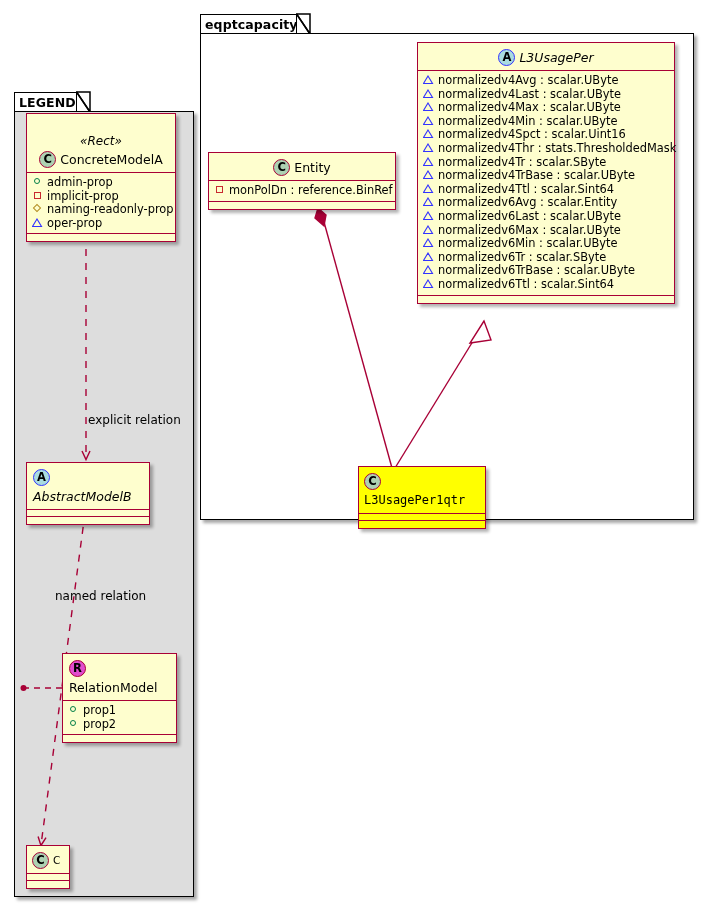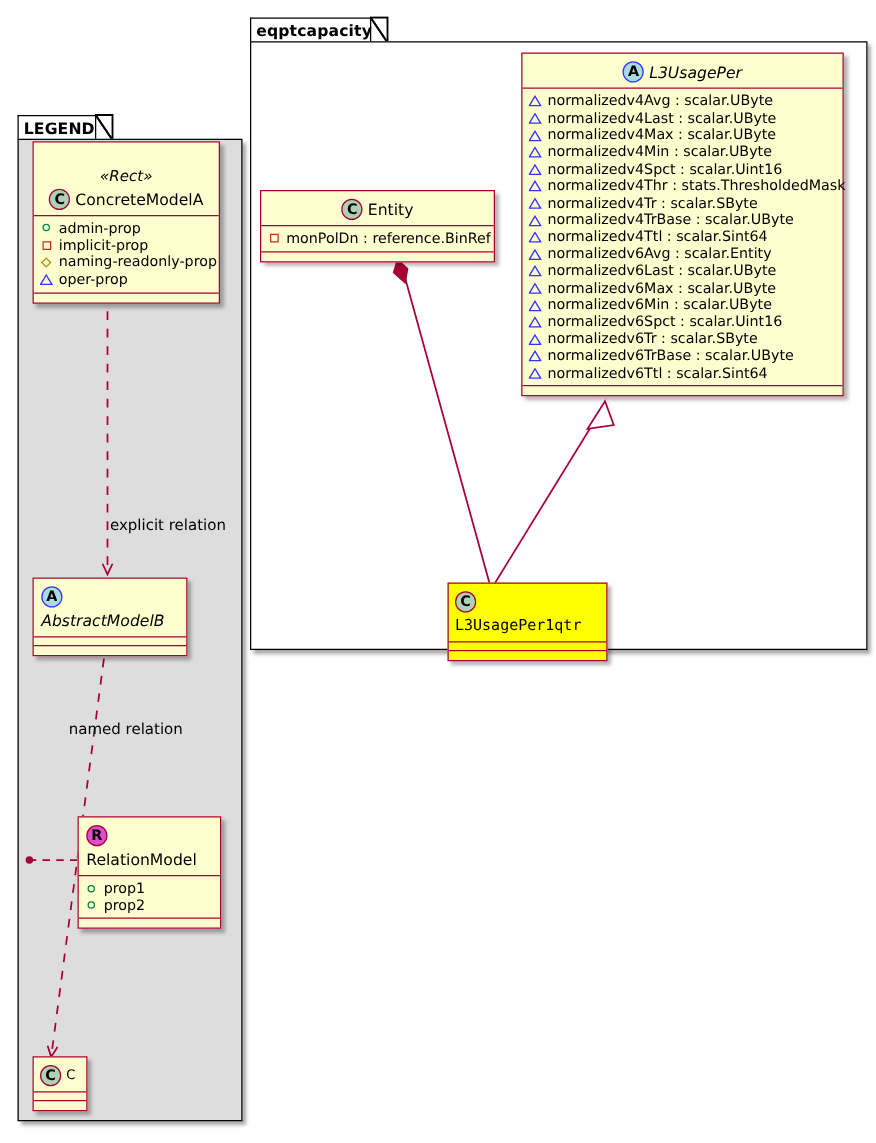--- a/index.html
+++ b/index.html
@@ -27,21 +27,21 @@
   .cls-stereo{font-size:12px;font-style:italic;color:#000;display:block;
               line-height:15px;padding-top:2px;margin-top:14px;}
   .cls-title{font-size:12.5px;color:#000;display:inline-block;vertical-align:middle;
              line-height:17px;}
   .cls-title.italic{font-style:italic;}
   .cls-attrs{padding:3px 4px 3px 5px;box-sizing:border-box;
              border-bottom:1.4px solid #A80036;}
   .cls-attrs.empty{height:7px;padding:0;}
   .cls-meths{height:7px;}
   .attr{font-size:11.4px;color:#000;line-height:13.6px;white-space:nowrap;
-        display:flex;align-items:center;}
+        display:flex;}
   .attr .atxt{display:inline-block;}
 
   
   .badge{display:inline-block;vertical-align:middle;width:17px;height:17px;
          border-radius:50%;position:relative;margin-right:4px;
          box-sizing:border-box;}
   .badge span{position:absolute;left:0;top:0;width:100%;height:100%;
               display:flex;align-items:center;justify-content:center;
               font-weight:bold;font-size:11.5px;color:#000;line-height:1;}
   .badge-C{background:#ADD1B2;border:1.3px solid #A80036;}
@@ -111,21 +111,21 @@
   
   <line x1="395" y1="468" x2="478" y2="333" stroke="#A80036" stroke-width="1.4" fill="none"></line>
   <polygon points="484,321 470,343 491,340" fill="#FFFFFF" stroke="#A80036" stroke-width="1.4" stroke-linejoin="miter"></polygon>
 
   
   <line x1="324" y1="222" x2="392" y2="468" stroke="#A80036" stroke-width="1.4" fill="none"></line>
   <polygon points="318,208 326,215 324,226 315,218" fill="#A80036" stroke="#A80036" stroke-width="1.4" stroke-linejoin="miter"></polygon>
 </svg>
 
 <div class="edge-label" style="left:88px;top:385px;margin-top:28px;">explicit relation</div>
-<div class="edge-label" style="left:55px;top:576px;">named relation</div>
+<div class="edge-label" style="left:55px;top:589px;">named relation</div>
 
 <div class="cls" style="left:26px;top:113px;width:150px;">
   <div class="cls-head">
     <span class="cls-stereo">«Rect»</span>
     <span class="badge badge-C">
       <span>C</span>
     </span><span class="cls-title">ConcreteModelA</span>
   </div>
   <div class="cls-attrs">
     <div class="attr">
@@ -301,28 +301,20 @@
           </svg>
         </span>
       <span class="atxt">normalizedv6Min : scalar.UByte</span>
     </div>
     <div class="attr">
       <span class="g g-tri">
           <svg width="11" height="10">
             <polygon points="5,1 9.5,8.5 0.5,8.5" fill="none" stroke="#3333FF" stroke-width="1.1"></polygon>
           </svg>
         </span>
-      <span class="atxt">normalizedv6Spct : scalar.Uint16</span>
-    </div>
-    <div class="attr">
-      <span class="g g-tri">
-          <svg width="11" height="10">
-            <polygon points="5,1 9.5,8.5 0.5,8.5" fill="none" stroke="#3333FF" stroke-width="1.1"></polygon>
-          </svg>
-        </span>
       <span class="atxt">normalizedv6Tr : scalar.SByte</span>
     </div>
     <div class="attr">
       <span class="g g-tri">
           <svg width="11" height="10">
             <polygon points="5,1 9.5,8.5 0.5,8.5" fill="none" stroke="#3333FF" stroke-width="1.1"></polygon>
           </svg>
         </span>
       <span class="atxt">normalizedv6TrBase : scalar.UByte</span>
     </div>

